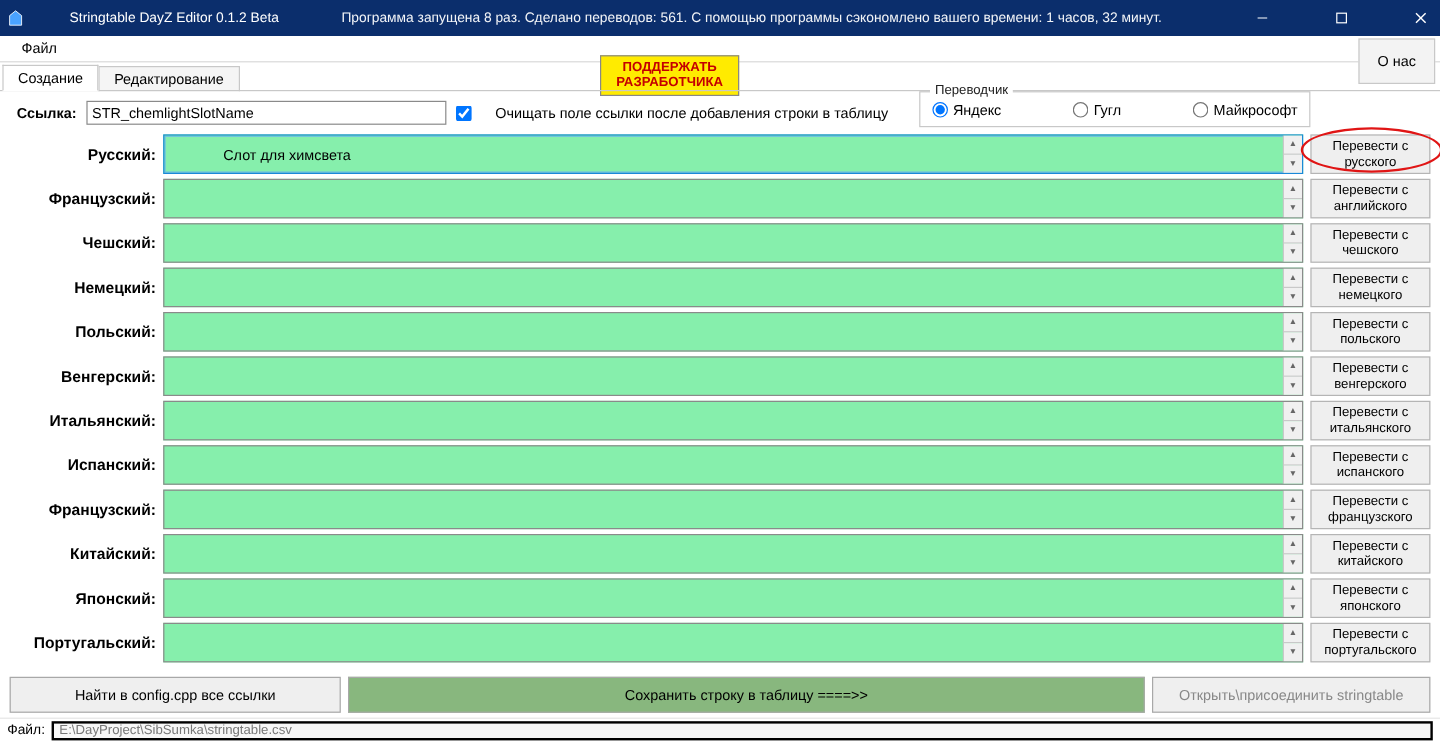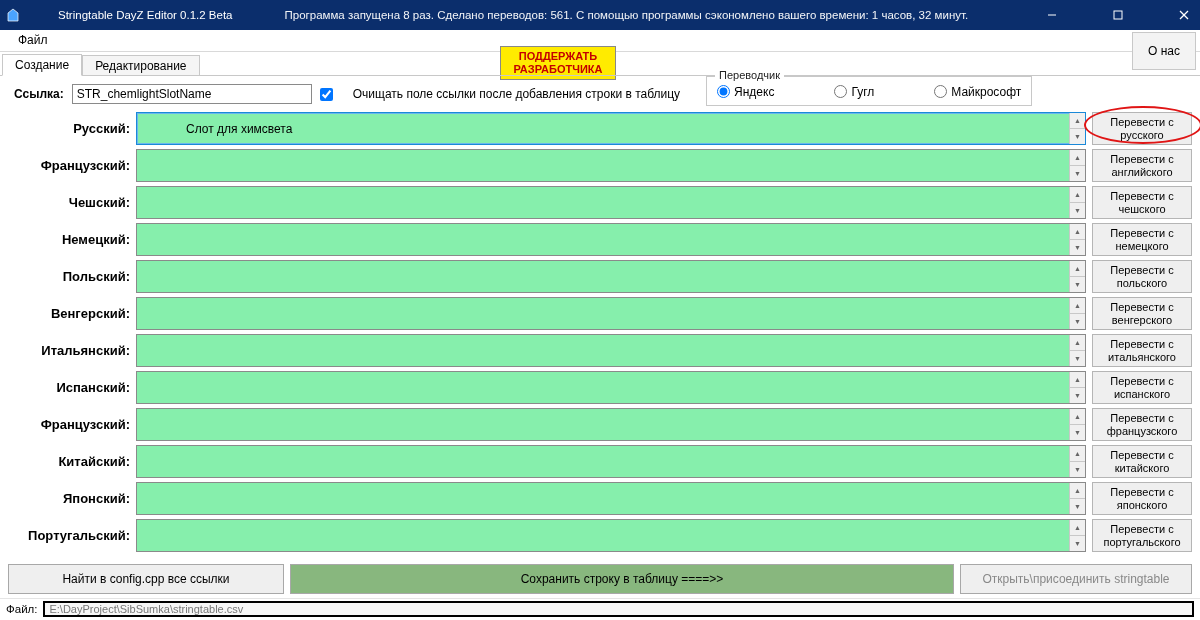--- a/index.html
+++ b/index.html
@@ -99,21 +99,21 @@
   }
 
   .link-row {
     display:flex;
     align-items:center;
     padding: 6px 8px 4px 14px;
     gap: 8px;
   }
   .link-label { font-weight:bold; font-size:12px; }
   .link-input {
-    width: 240px;
+    width: 300px;
     height: 20px;
     border: 1px solid #8a8a8a;
     padding: 1px 4px;
     font-size: 12px;
     font-family: inherit;
   }
   .chk {
     display:flex;align-items:center;gap:20px;
   }
   .chk input { width:13px;height:13px;margin:0; }

